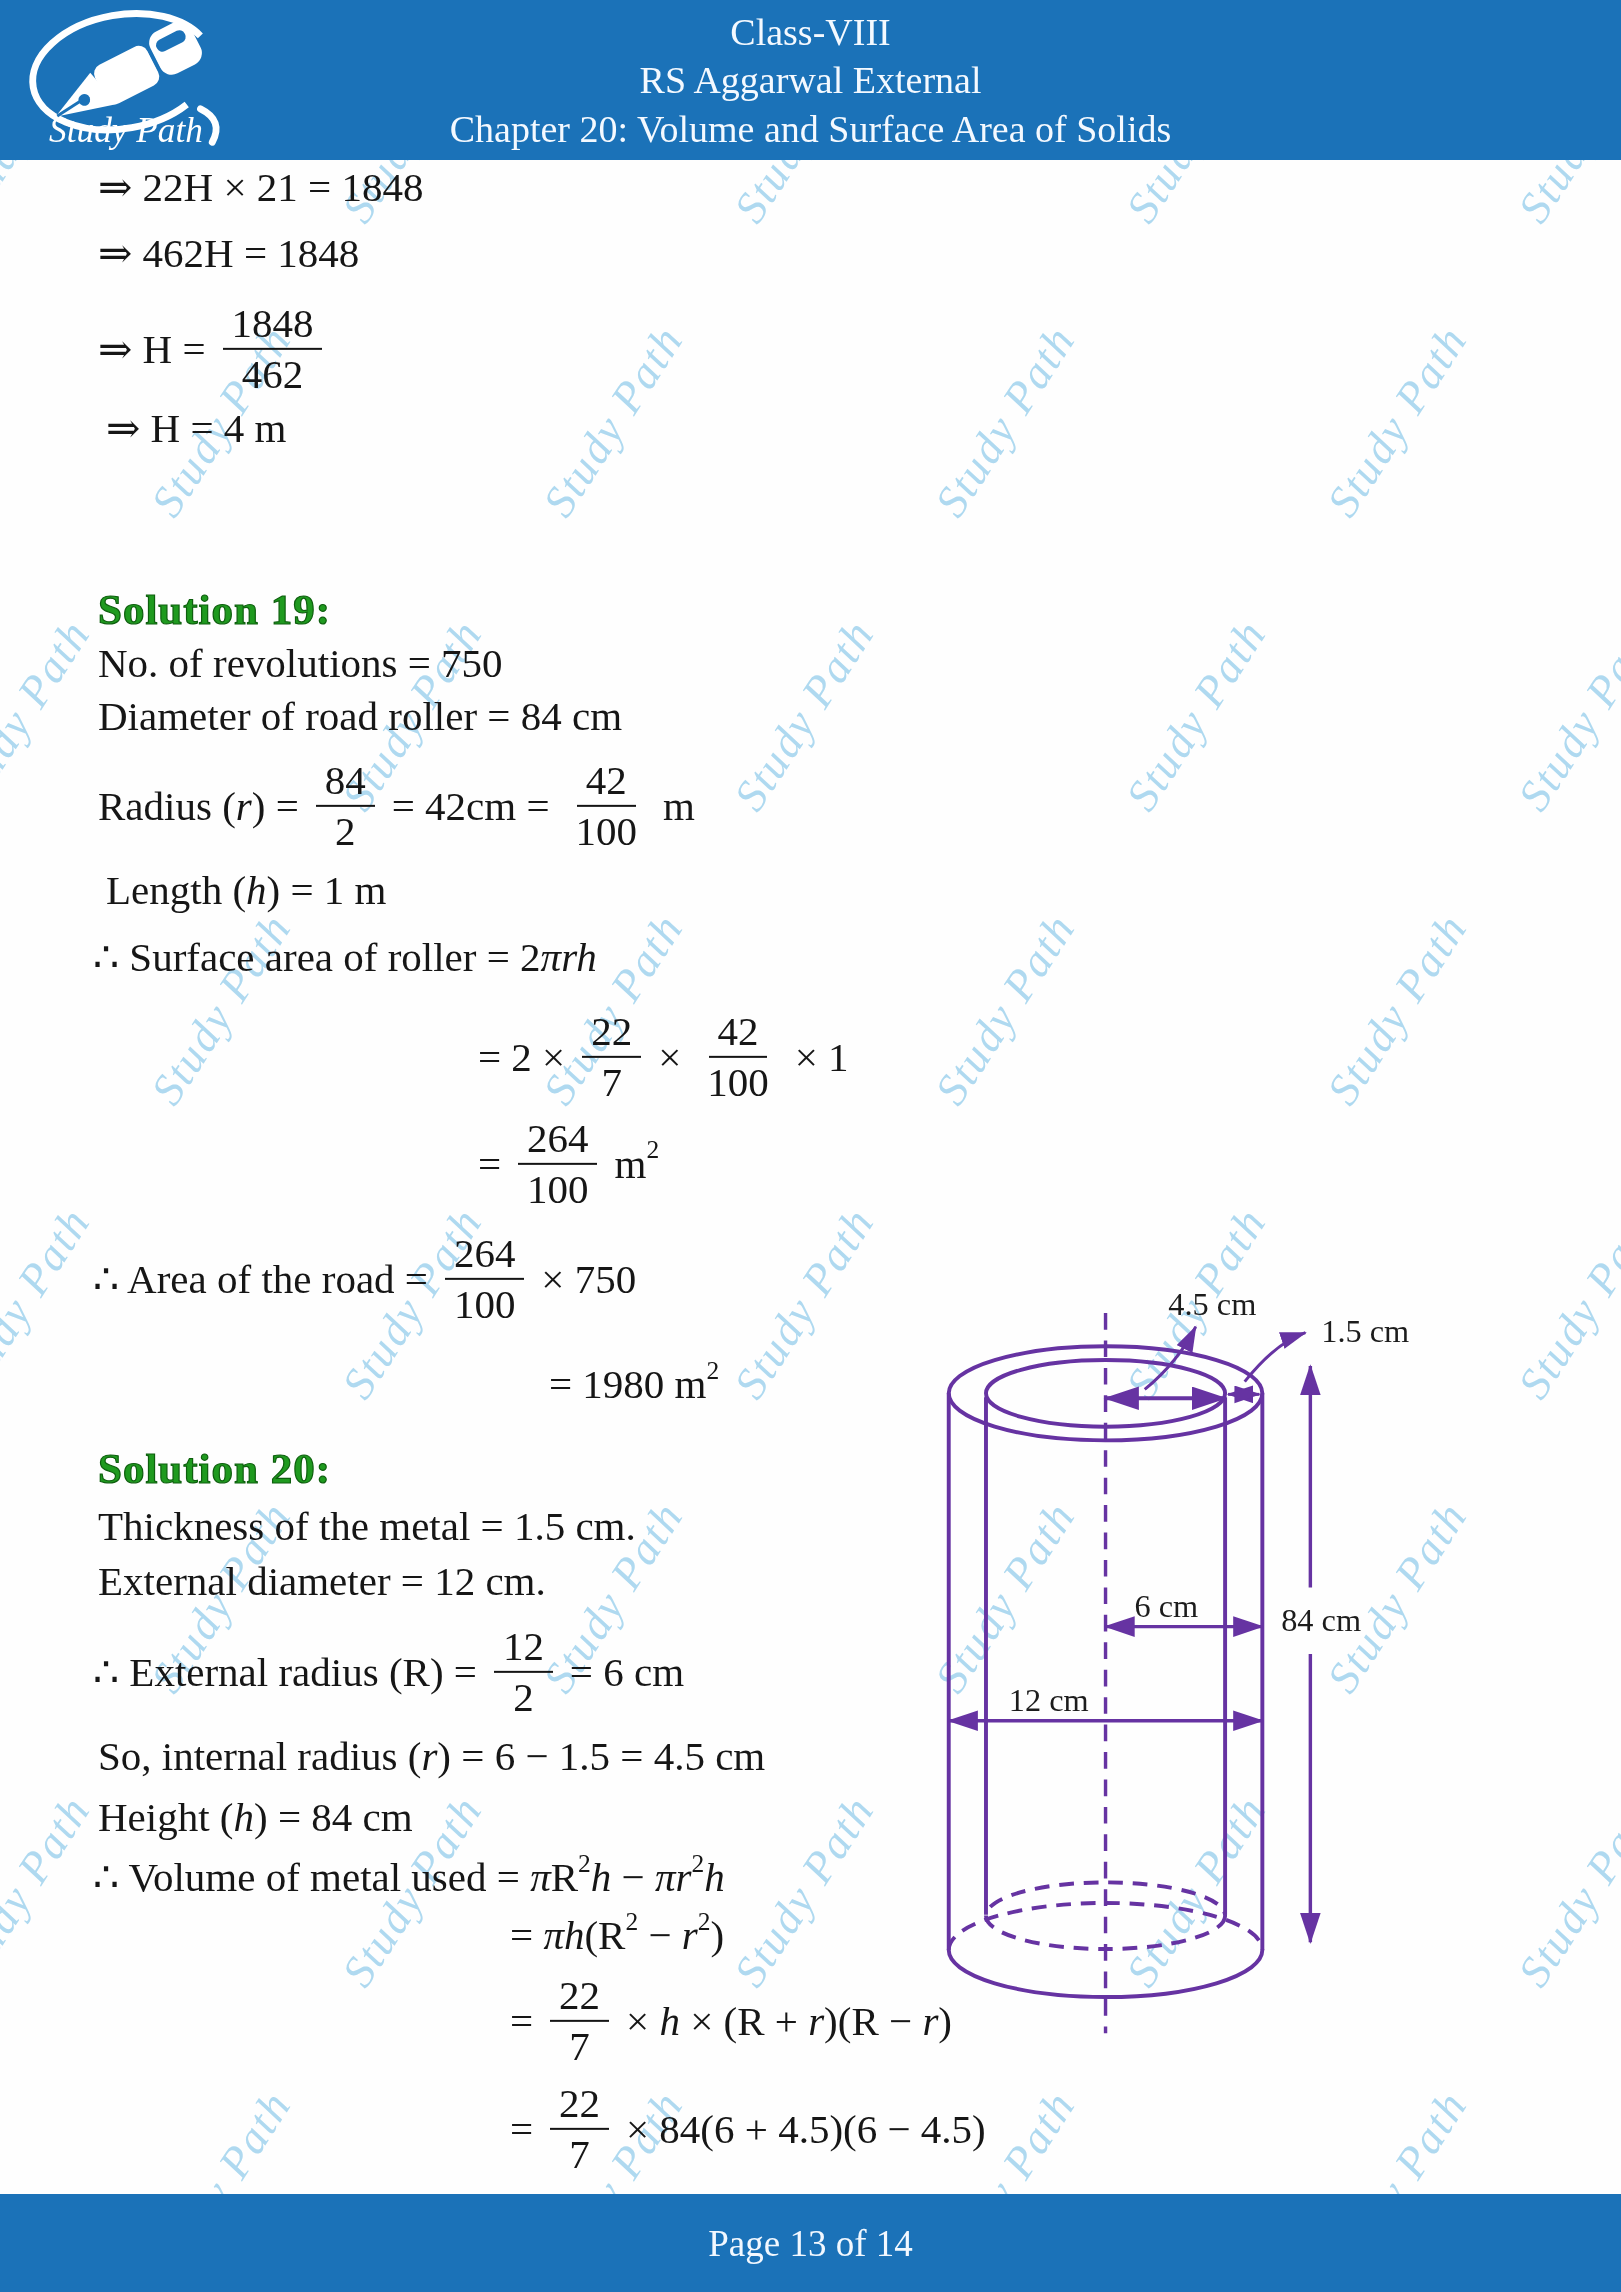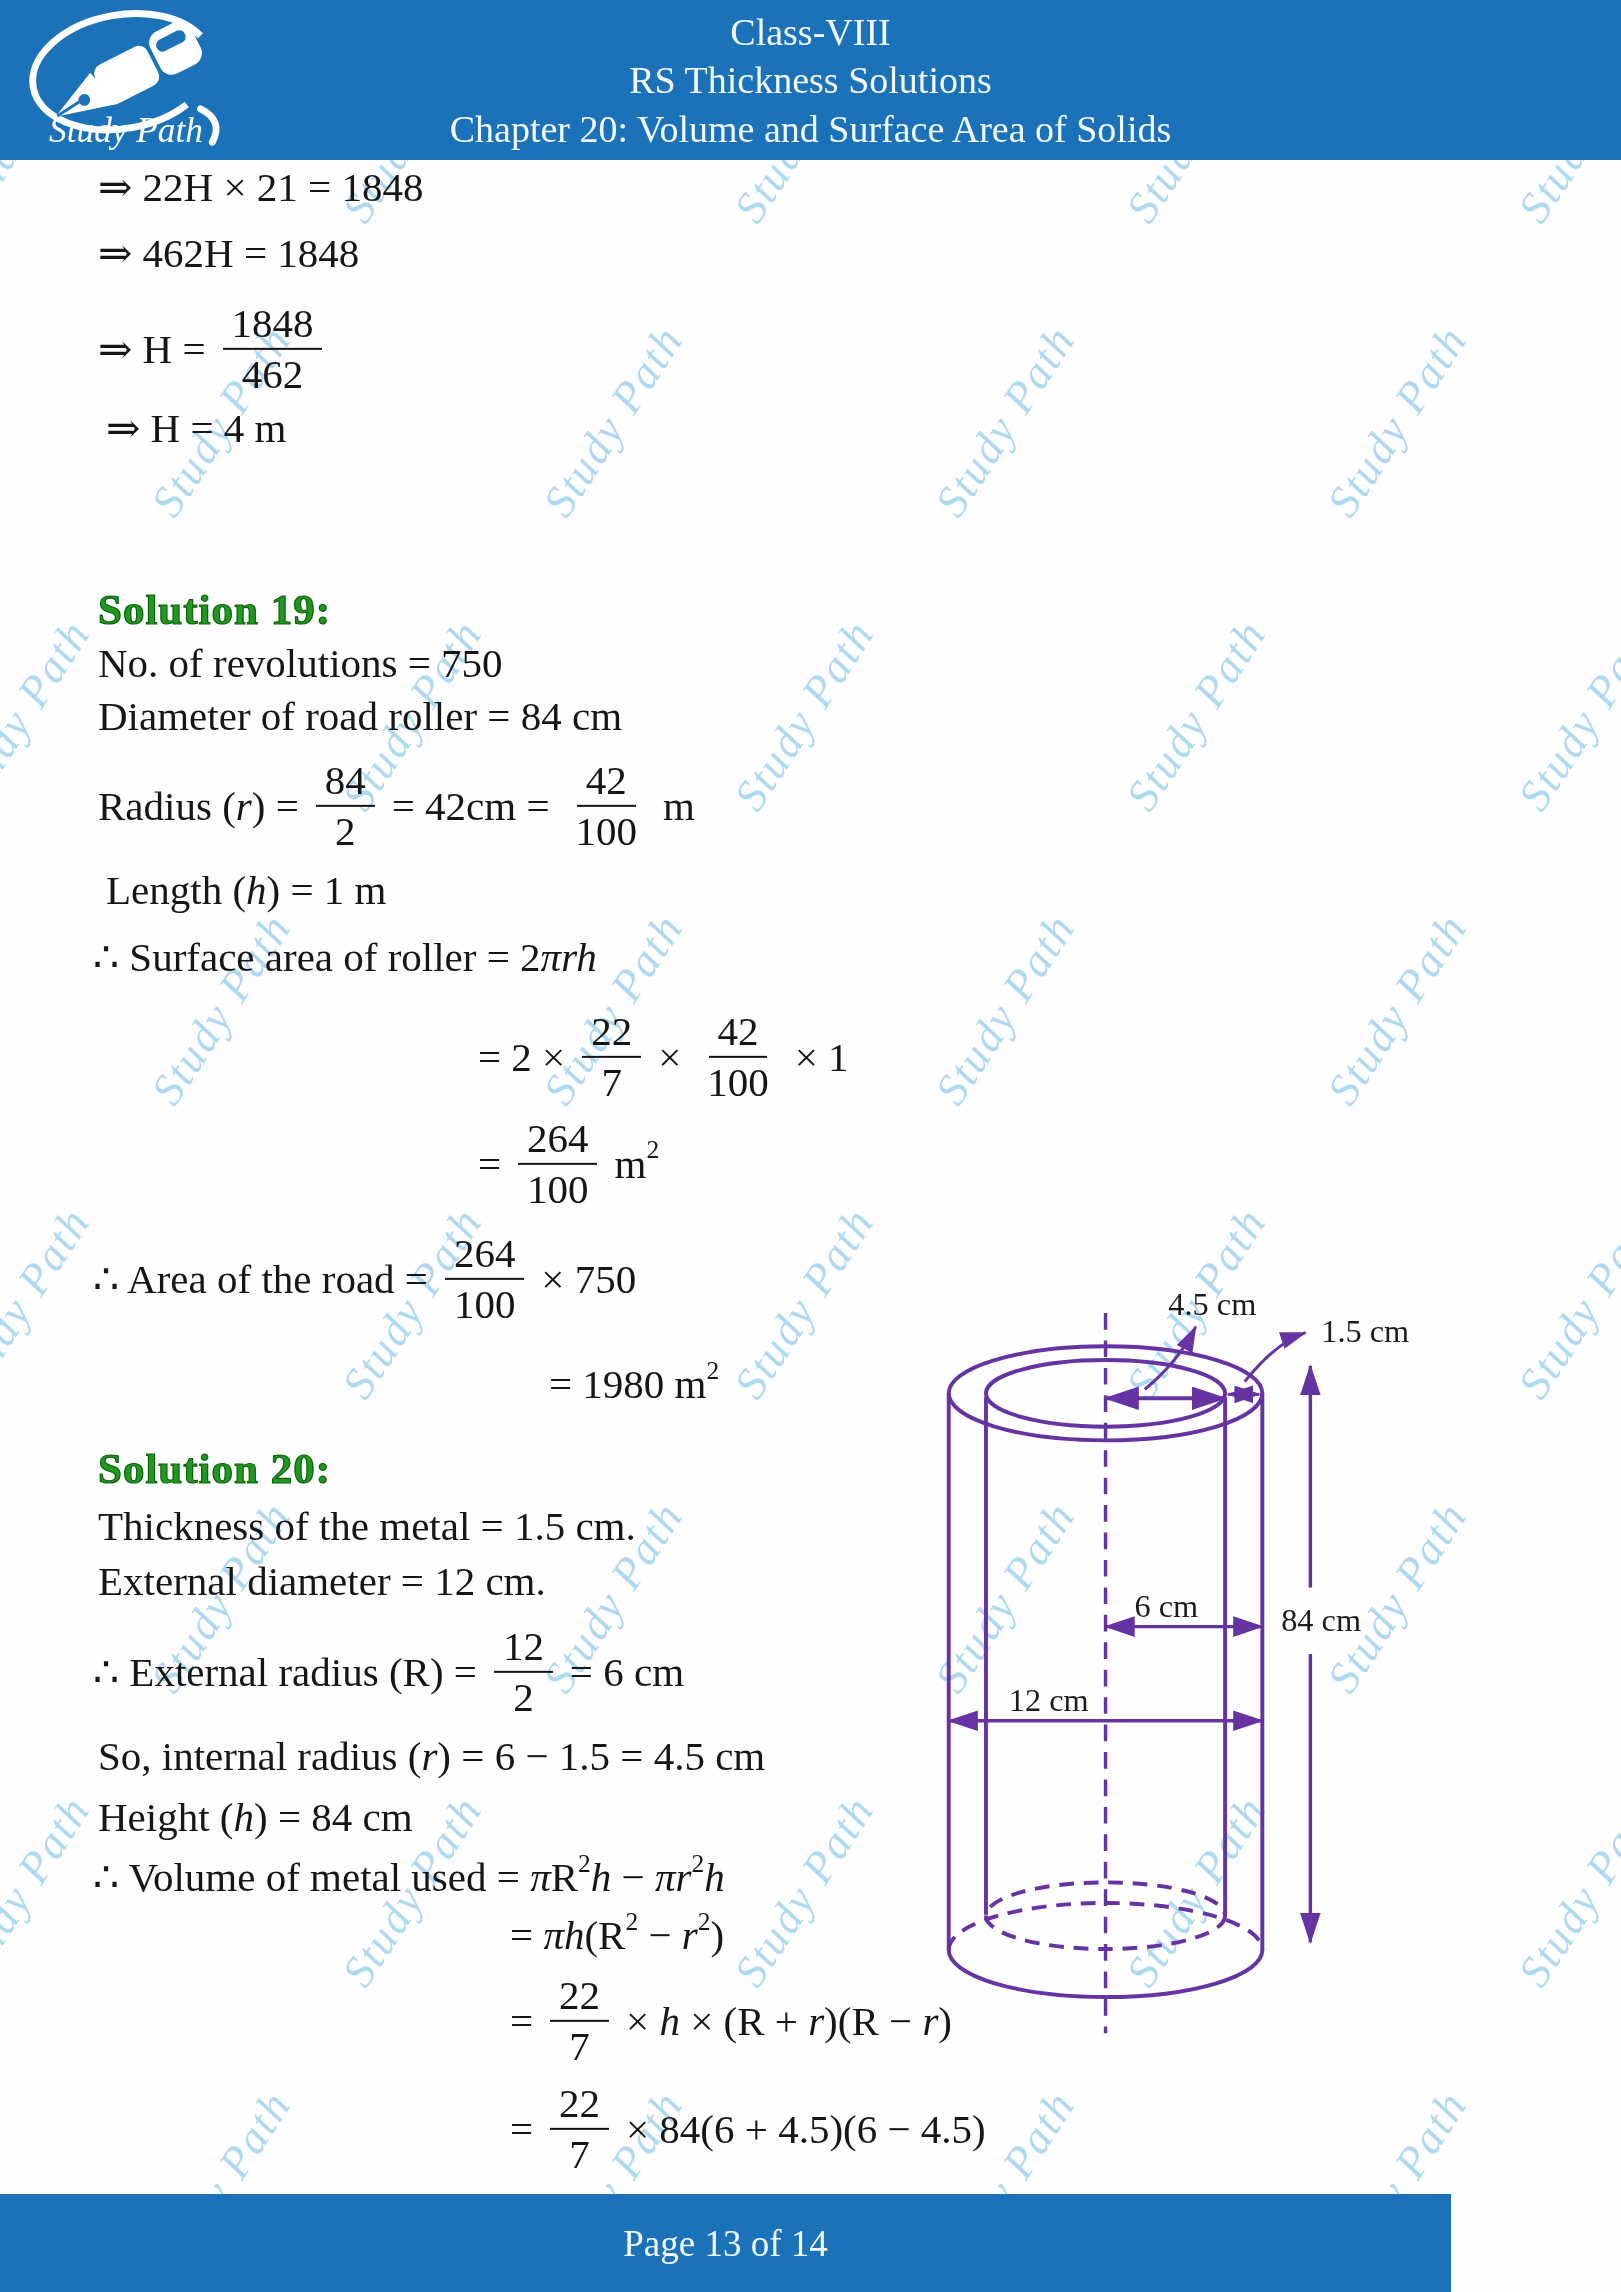--- a/index.html
+++ b/index.html
@@ -45,21 +45,21 @@
   .frac .d{padding:1px 8.8px 0;line-height:1.15}
   .sol-heading{
     position:absolute;font-size:43px;font-weight:bold;color:var(--green);
     -webkit-text-stroke:1.2px var(--green-dark);letter-spacing:1px;z-index:2;
   }
   
   .diagram{position:absolute;left:931px;top:1264px;width:549px;height:784px;z-index:2}
   .diagram text{font-family:"Liberation Serif","DejaVu Serif",serif;font-size:33px;fill:#1c1c1c}
   
   .footer{
-    position:absolute;left:0;top:2194px;width:1451px;height:99px;
+    position:absolute;left:0;top:2194px;width:1621px;height:99px;
     background:var(--blue);z-index:3;display:flex;align-items:center;justify-content:center;
   }
   .footer .pagenum{color:#f2f8ff;font-size:37px}
 </style>
 </head>
 <body>
 
 <div class="page">
 
   <div class="header">
@@ -74,21 +74,21 @@
         <path d="M30,80 L60,77" stroke="#1b72b8" stroke-width="3"></path>
         <rect x="82" y="53" width="60" height="44" rx="10" fill="#ffffff"></rect>
         <rect x="146" y="49" width="46" height="48" rx="13" fill="#ffffff"></rect>
         <rect x="152" y="58" width="32" height="13" rx="6" fill="#1b72b8"></rect>
         <line x1="144" y1="52" x2="144" y2="96" stroke="#1b72b8" stroke-width="3"></line>
       </g>
       <text x="110" y="140" text-anchor="middle" font-size="36" font-style="italic" fill="#ffffff">Study Path</text>
     </svg>
     <div class="header-titles">
       <div class="ht">Class-VIII</div>
-      <div class="ht">RS Thickness Solutions</div>
+      <div class="ht">RS Aggarwal External</div>
       <div class="ht">Chapter 20: Volume and Surface Area of Solids</div>
     </div>
   </div>
 
   <div class="wm-layer" id="wmLayer">
       <div class="wm" style="left: -88px; top: -59px;">Study Path</div>
       <div class="wm" style="left: 304px; top: -59px;">Study Path</div>
       <div class="wm" style="left: 696px; top: -59px;">Study Path</div>
       <div class="wm" style="left: 1088px; top: -59px;">Study Path</div>
       <div class="wm" style="left: 1480px; top: -59px;">Study Path</div>

